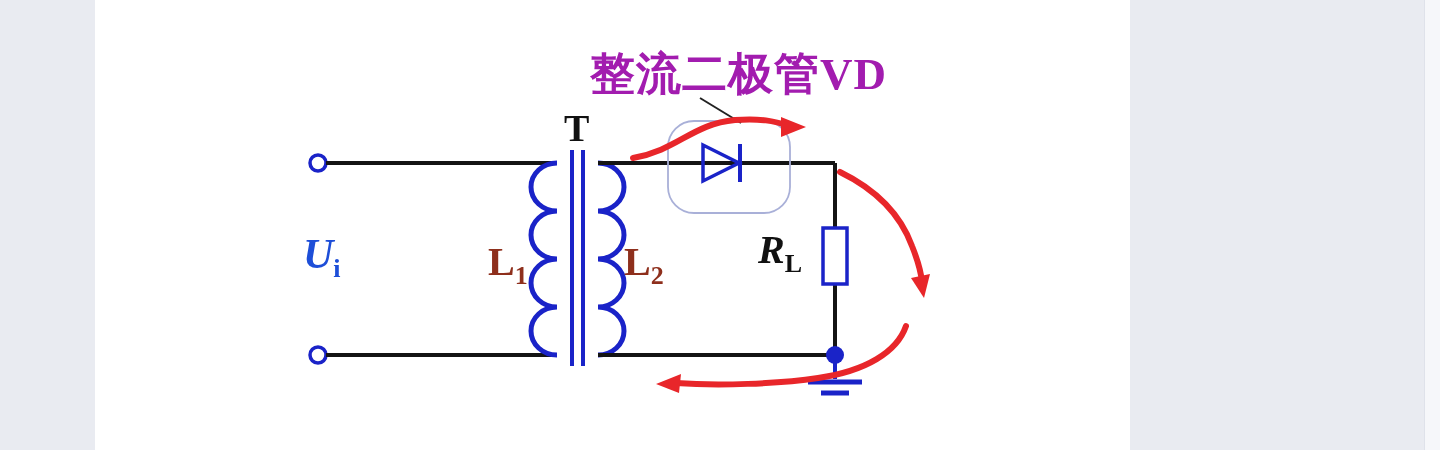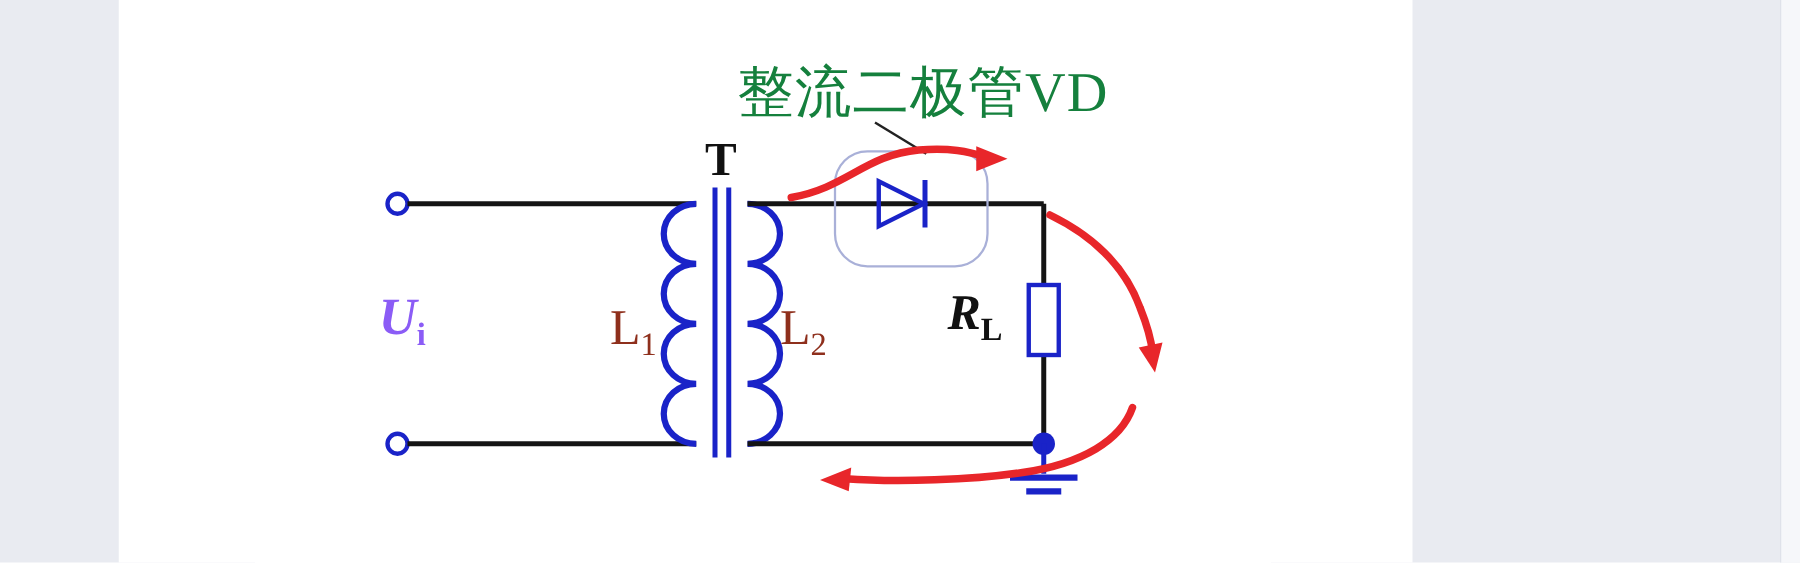--- a/index.html
+++ b/index.html
@@ -18,42 +18,42 @@
   .edge-strip-right {
     position: absolute; right: 0; top: 0;
     width: 16px; height: 450px;
     background: #f6f7fa;
     border-left: 1px solid #dfe2ea;
   }
   .svg-layer { position: absolute; left: 0; top: 0; width: 1440px; height: 450px; }
   .label { position: absolute; white-space: nowrap; }
   .lbl-input {
     left: 303px; top: 230px;
-    font-size: 42px; font-weight: bold; font-style: italic; color: #8b5cf6;
+    font-size: 42px; font-weight: bold; font-style: italic; color: #1d4ed8;
   }
   .lbl-input sub, .lbl-load sub {
     font-style: normal; font-weight: bold; font-size: 26px;
   }
   .lbl-primary, .lbl-secondary {
-    font-size: 40px; font-weight: normal; color: #8e2f1c;
+    font-size: 40px; font-weight: bold; color: #8e2f1c;
   }
   .lbl-primary { left: 488px; top: 238px; }
   .lbl-secondary { left: 624px; top: 238px; text-align: center; }
   .lbl-primary sub, .lbl-secondary sub { font-size: 26px; }
   .lbl-transformer {
     left: 564px; top: 106px;
     font-size: 38px; font-weight: bold; color: #111;
   }
   .lbl-load {
     left: 758px; top: 226px;
     font-size: 40px; font-weight: bold; font-style: italic; color: #111;
   }
   .lbl-annotation {
     left: 590px; top: 44px;
-    font-size: 45px; font-weight: normal; color: #15803d;
+    font-size: 45px; font-weight: bold; color: #a21caf;
     letter-spacing: 1px;
   }
   sub { line-height: 0; }
 </style>
 </head>
 <body>
 
 <div class="stage">
   <div class="panel-white"></div>
   <div class="edge-strip-right"></div>

